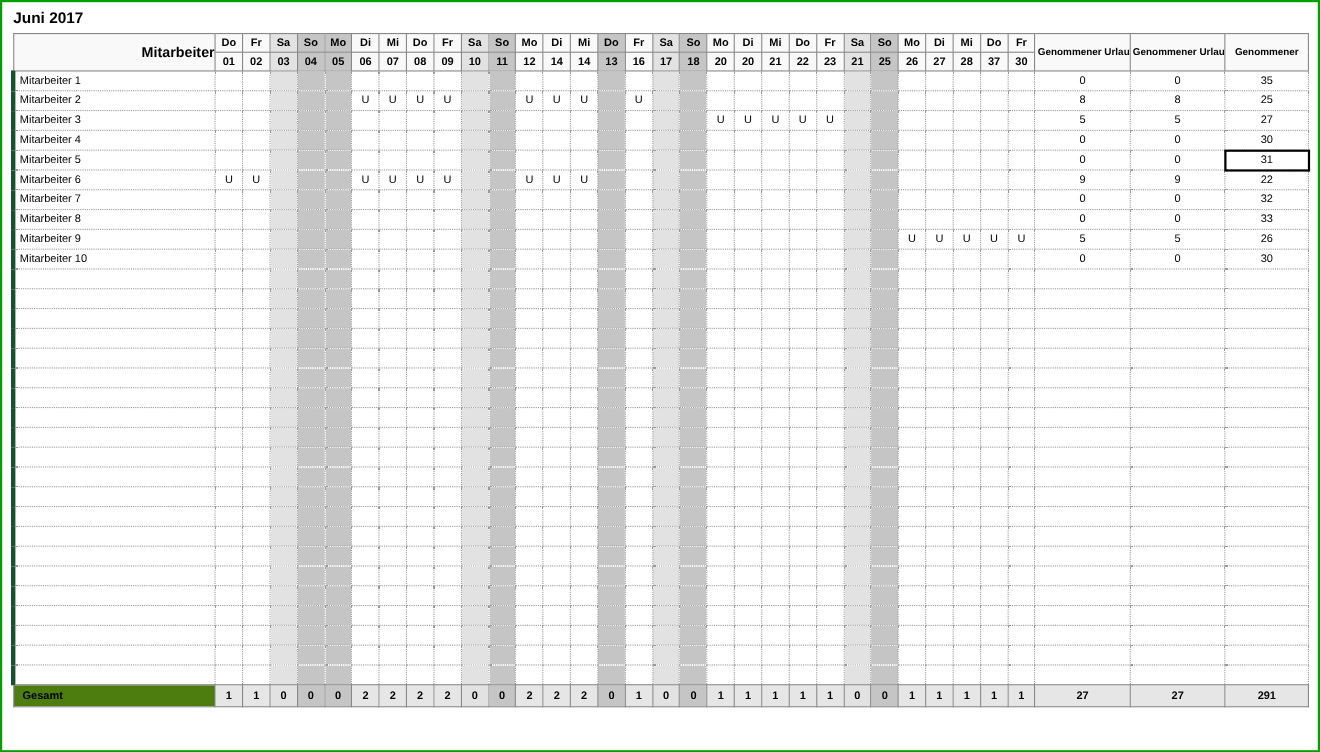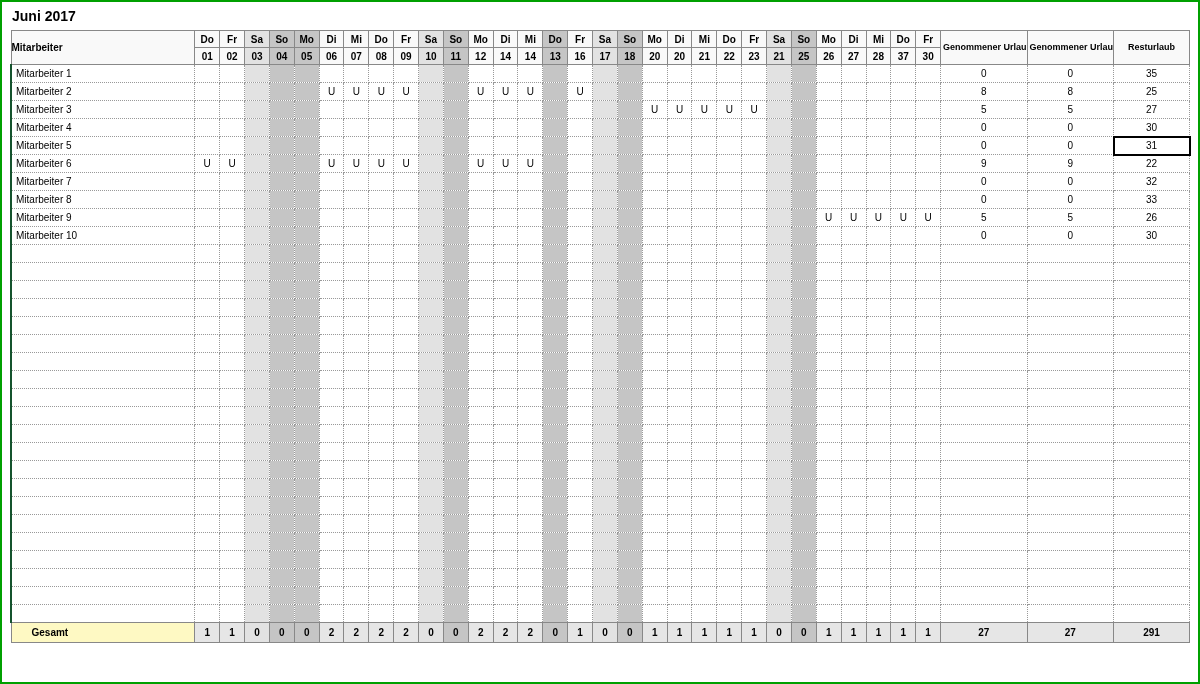--- a/index.html
+++ b/index.html
@@ -42,38 +42,38 @@
     font-weight: bold;
   }
   .row-hdrs th { height: 17px; }
   .col-emp { width: 170px; }
   .col-day { width: 23px; }
   .col-sum { width: 80px; }
   .col-rest { width: 70px; }
   td.emp {
     text-align: left;
     padding-left: 4px;
-    border-left: 2px solid #14532d;
+    border-left: 4px solid #14532d;
   }
   th.emp-h {
-    text-align: left;
-    font-size: 10px;
+    text-align: right;
+    font-size: 13px;
   }
   .wk  { background: #e2e2e2; }
   .wk2 { background: #c5c5c5; }
   tfoot td, tfoot th {
     border: 1px solid #888;
     background: #e6e6e6;
     font-weight: bold;
     height: 20px;
   }
   tfoot .lbl {
     text-align: left;
-    padding-left: 20px;
-    background: #fef9c3;
+    padding-left: 8px;
+    background: #4d7c0f;
     border-left: 1px solid #888;
   }
   td.sel {
     outline: 2px solid #000;
     outline-offset: -1px;
   }
   .sum-col-hdr {
     font-size: 9px;
     line-height: 1.1;
     padding: 1px 2px;
@@ -149,21 +149,21 @@
           <th class="">Fr</th>
           <th class="wk">Sa</th>
           <th class="wk2">So</th>
           <th class="">Mo</th>
           <th class="">Di</th>
           <th class="">Mi</th>
           <th class="">Do</th>
           <th class="">Fr</th>
           <th rowspan="2" class="sum-col-hdr">Genommener Urlaub Monat</th>
           <th rowspan="2" class="sum-col-hdr">Genommener Urlaub Jahr</th>
-          <th rowspan="2" class="sum-col-hdr">Resturlaub</th>
+          <th rowspan="2" class="sum-col-hdr">Genommener</th>
         </tr>
       <tr class="row-hdrs" id="hdr-num">
           <th class="">01</th>
           <th class="">02</th>
           <th class="wk">03</th>
           <th class="wk2">04</th>
           <th class="wk2">05</th>
           <th class="">06</th>
           <th class="">07</th>
           <th class="">08</th>

